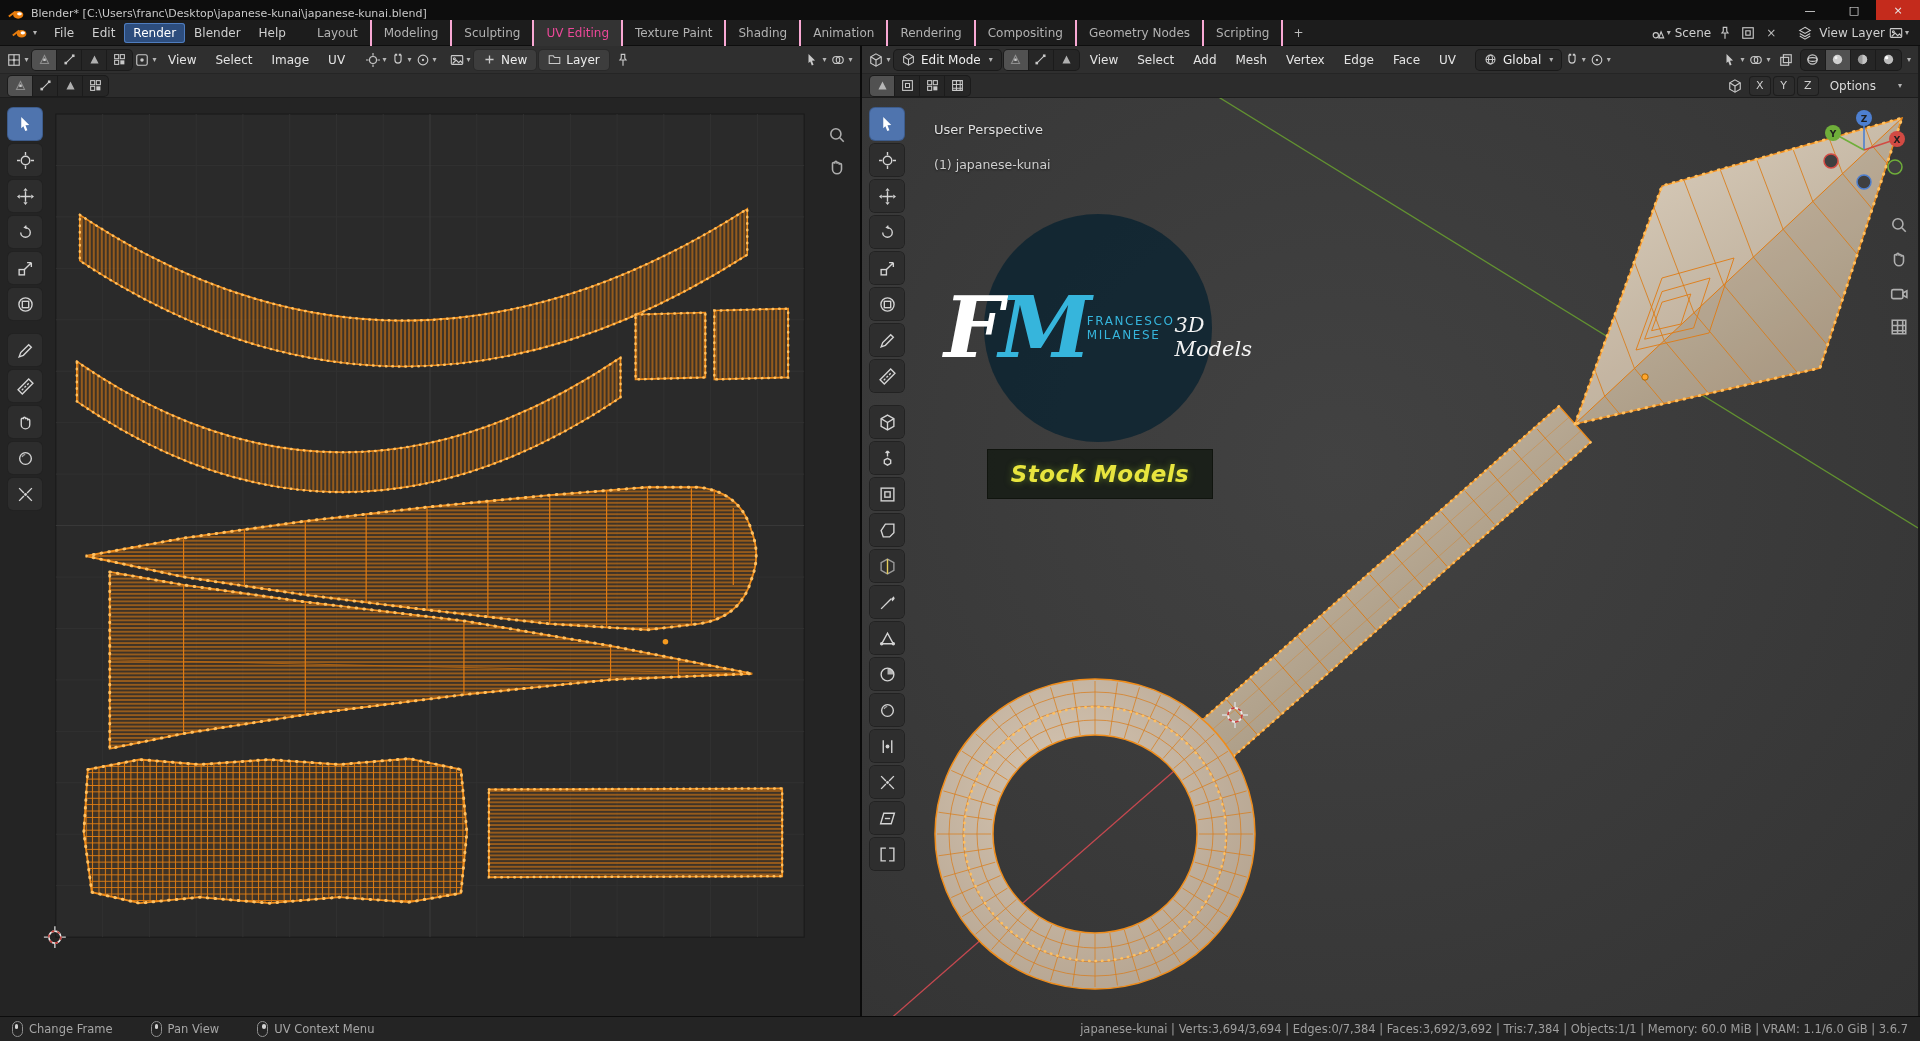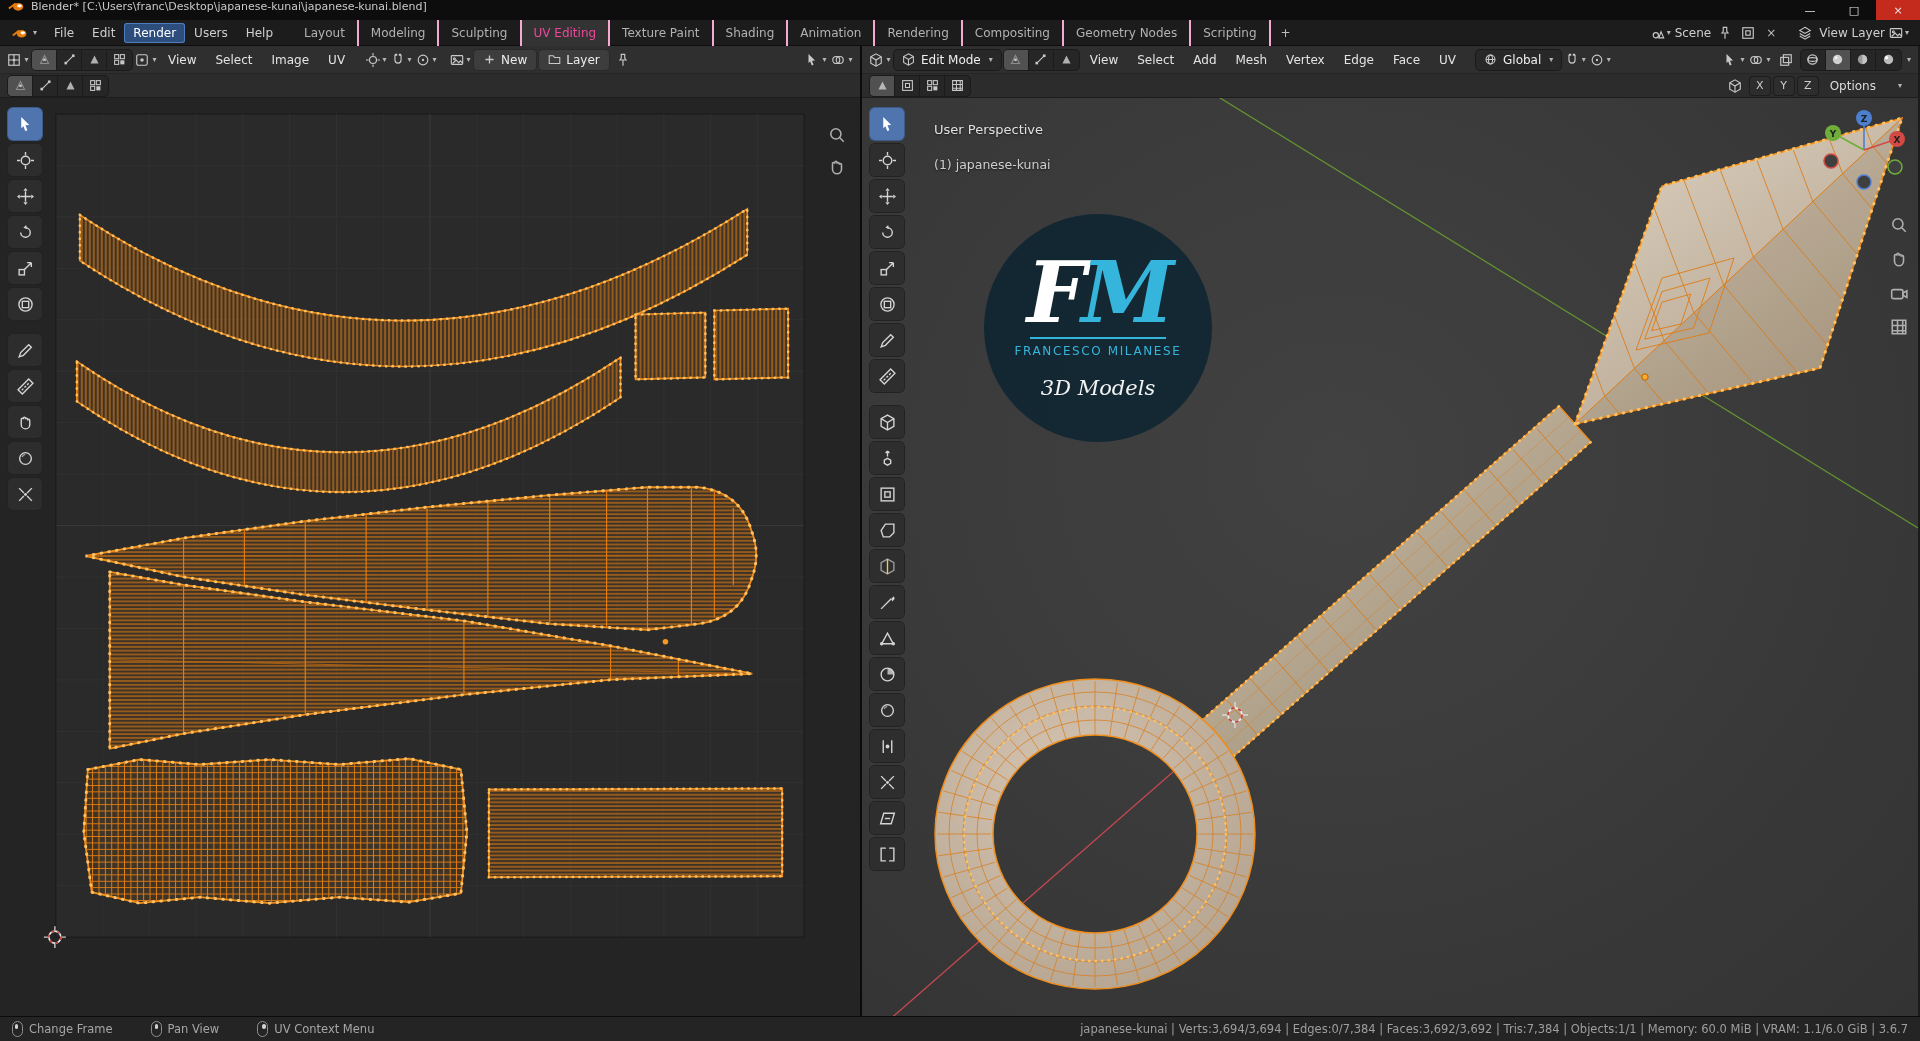--- a/index.html
+++ b/index.html
@@ -1,21 +1,21 @@
 <!DOCTYPE html>
 <html><head>
 <meta charset="utf-8">
 <style>
   *{margin:0;padding:0;box-sizing:border-box}
   html,body{width:1920px;height:1041px;background:#000}
   body{font-family:"DejaVu Sans",sans-serif;font-size:12px;color:#d6d6d6;overflow:hidden}
   .app{position:relative;width:1920px;height:1041px;background:#1b1b1b;overflow:hidden}
 
   
-  .titlebar{position:absolute;top:0;left:0;right:0;height:20px;background:#0d0d0d;display:flex;align-items:flex-start;font-size:11px;color:#c9c9c9}
+  .titlebar{position:absolute;top:0;left:0;right:0;height:20px;background:#0d0d0d;display:flex;align-items:flex-end;font-size:11px;color:#c9c9c9}
   .blender-mark{width:17px;height:12px;margin:0 6px 0 8px;flex:none}
   .win-controls{margin-left:auto;display:flex;height:100%}
   .win-btn{width:44px;display:flex;align-items:center;justify-content:center;font-size:11px;color:#e8e8e8}
   .win-btn.close{background:#c42b1c}
 
   
   .menubar{position:absolute;top:20px;left:0;right:0;height:26px;background:#1c1c1c;border-bottom:1px solid #0e0e0e;display:flex;align-items:center;padding:0 4px;color:#cfcfcf}
   .logo-btn{display:flex;align-items:center;gap:3px;padding:2px 8px;border-radius:3px}
   .menu-item{padding:3px 9px;border-radius:3px}
   .menu-item.highlight{background:#2d4d7d;color:#fff;box-shadow:0 0 0 1px #4f7dbf inset}
@@ -58,21 +58,21 @@
   .tool.active{background:#4f74ae;box-shadow:0 0 0 1px #3d5c8c}
   .tool svg{width:17px;height:17px;color:#d4d4d4;stroke-width:1.3}
   .tool.active svg{color:#fff}
   .tool.gap{margin-top:10px}
 
   .canvas-svg{position:absolute;left:0;top:0;width:100%;height:100%;z-index:1}
 
   
   .vp-overlay{position:absolute;left:72px;top:24px;font-size:13px;color:#e0e0e0;text-shadow:0 1px 2px rgba(0,0,0,.55);z-index:4}
   .vp-overlay .l2{font-size:12.5px;color:#cfcfcf;margin-top:20px}
-  .fm-logo{position:absolute;left:122px;top:116px;width:228px;height:228px;border-radius:50%;background:rgba(16,38,50,.92);display:flex;flex-direction:column;align-items:center;justify-content:center;z-index:4}
+  .fm-logo{position:absolute;left:122px;top:116px;width:228px;height:228px;border-radius:50%;background:rgba(16,38,50,.92);display:flex;align-items:center;justify-content:center;z-index:4}
   .fm-letters{font-family:"DejaVu Serif",serif;font-style:italic;font-weight:bold;font-size:84px;line-height:.88;letter-spacing:-5px}
   .fm-f{color:#fff}.fm-m{color:#36b5dc}
   .fm-line{width:136px;height:2px;background:#36b5dc;margin:7px 0 5px}
   .fm-name{font-size:12px;color:#36b5dc;letter-spacing:1.6px}
   .fm-sub{font-family:"DejaVu Serif",serif;font-style:italic;font-size:21px;color:#f3f3f3;margin-top:18px}
   .stock-box{position:absolute;left:126px;top:352px;width:224px;height:48px;background:rgba(23,29,22,.9);box-shadow:0 0 0 1px #10140e;display:flex;align-items:center;justify-content:center;z-index:4}
   .stock-text{font-style:italic;font-weight:bold;font-size:23px;color:#e8e53e;letter-spacing:.5px;text-shadow:0 0 7px rgba(130,170,40,.6)}
   .gizmo{position:absolute;left:952px;top:4px;width:100px;height:96px;z-index:5}
   .gz{font-size:9px;font-weight:bold;fill:#1e1e1e;text-anchor:middle}
   .side-icons{position:absolute;right:10px;top:118px;display:flex;flex-direction:column;gap:16px;z-index:5}
@@ -298,21 +298,21 @@
       <svg width="16" height="12" viewBox="0 0 20 14">
         <ellipse cx="12" cy="8" rx="6" ry="4.6" fill="#e87d0d"></ellipse>
           <ellipse cx="13.5" cy="6.8" rx="2.8" ry="2" fill="#fff"></ellipse>
           <path d="M1 10 L9 4" stroke="#e87d0d" stroke-width="2.4" fill="none"></path>
       </svg>
       <span class="caret">▾</span>
     </div>
     <span class="menu-item">File</span>
     <span class="menu-item">Edit</span>
     <span class="menu-item highlight">Render</span>
-    <span class="menu-item">Users</span>
+    <span class="menu-item">Blender</span>
     <span class="menu-item">Help</span>
     <div class="tabs">
       <span class="tab">Layout</span>
       <span class="tab">Modeling</span>
       <span class="tab">Sculpting</span>
       <span class="tab active">UV Editing</span>
       <span class="tab">Texture Paint</span>
       <span class="tab">Shading</span>
       <span class="tab">Animation</span>
       <span class="tab">Rendering</span>
@@ -1047,20 +1047,23 @@
           <div>User Perspective</div>
           <div class="l2">(1) japanese-kunai</div>
         </div>
 
         <div class="fm-logo">
           <div class="fm-letters"><span class="fm-f">F</span><span class="fm-m">M</span></div>
           <div class="fm-line"></div>
           <div class="fm-name">FRANCESCO MILANESE</div>
           <div class="fm-sub">3D Models</div>
         </div>
+        <div class="stock-box">
+          <span class="stock-text">Stock Models</span>
+        </div>
 
         <svg class="gizmo" viewBox="0 0 100 96">
           <g stroke-width="1.6">
             <line x1="50" y1="48" x2="50" y2="16" stroke="#4d7fd0"></line>
             <line x1="50" y1="48" x2="19" y2="31" stroke="#6fae3a"></line>
             <line x1="50" y1="48" x2="83" y2="37" stroke="#d24a43"></line>
           </g>
           <circle cx="50" cy="16" r="8" fill="#4d7fd0"></circle>
           <text x="50" y="19.5" class="gz">Z</text>
           <circle cx="19" cy="31" r="8" fill="#6fae3a"></circle>

